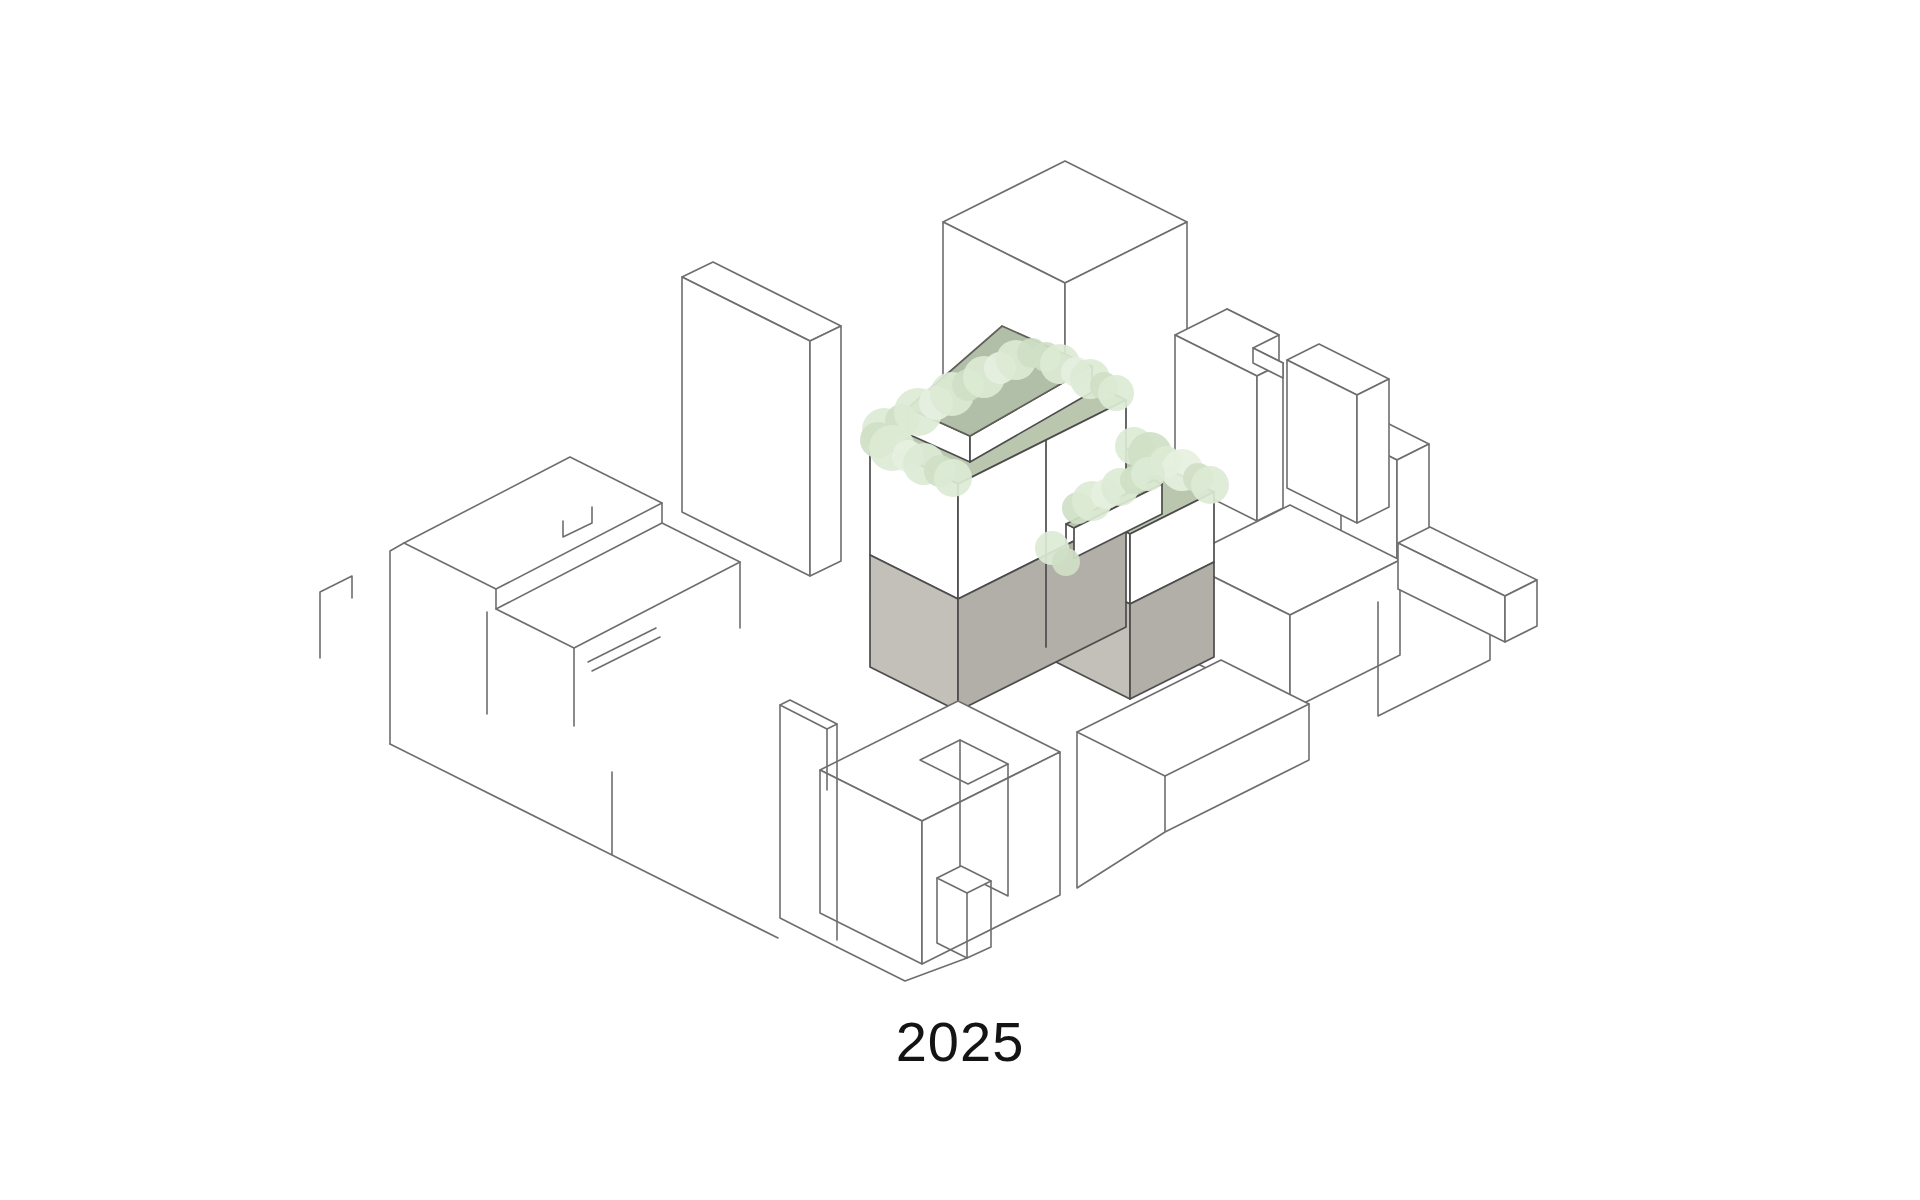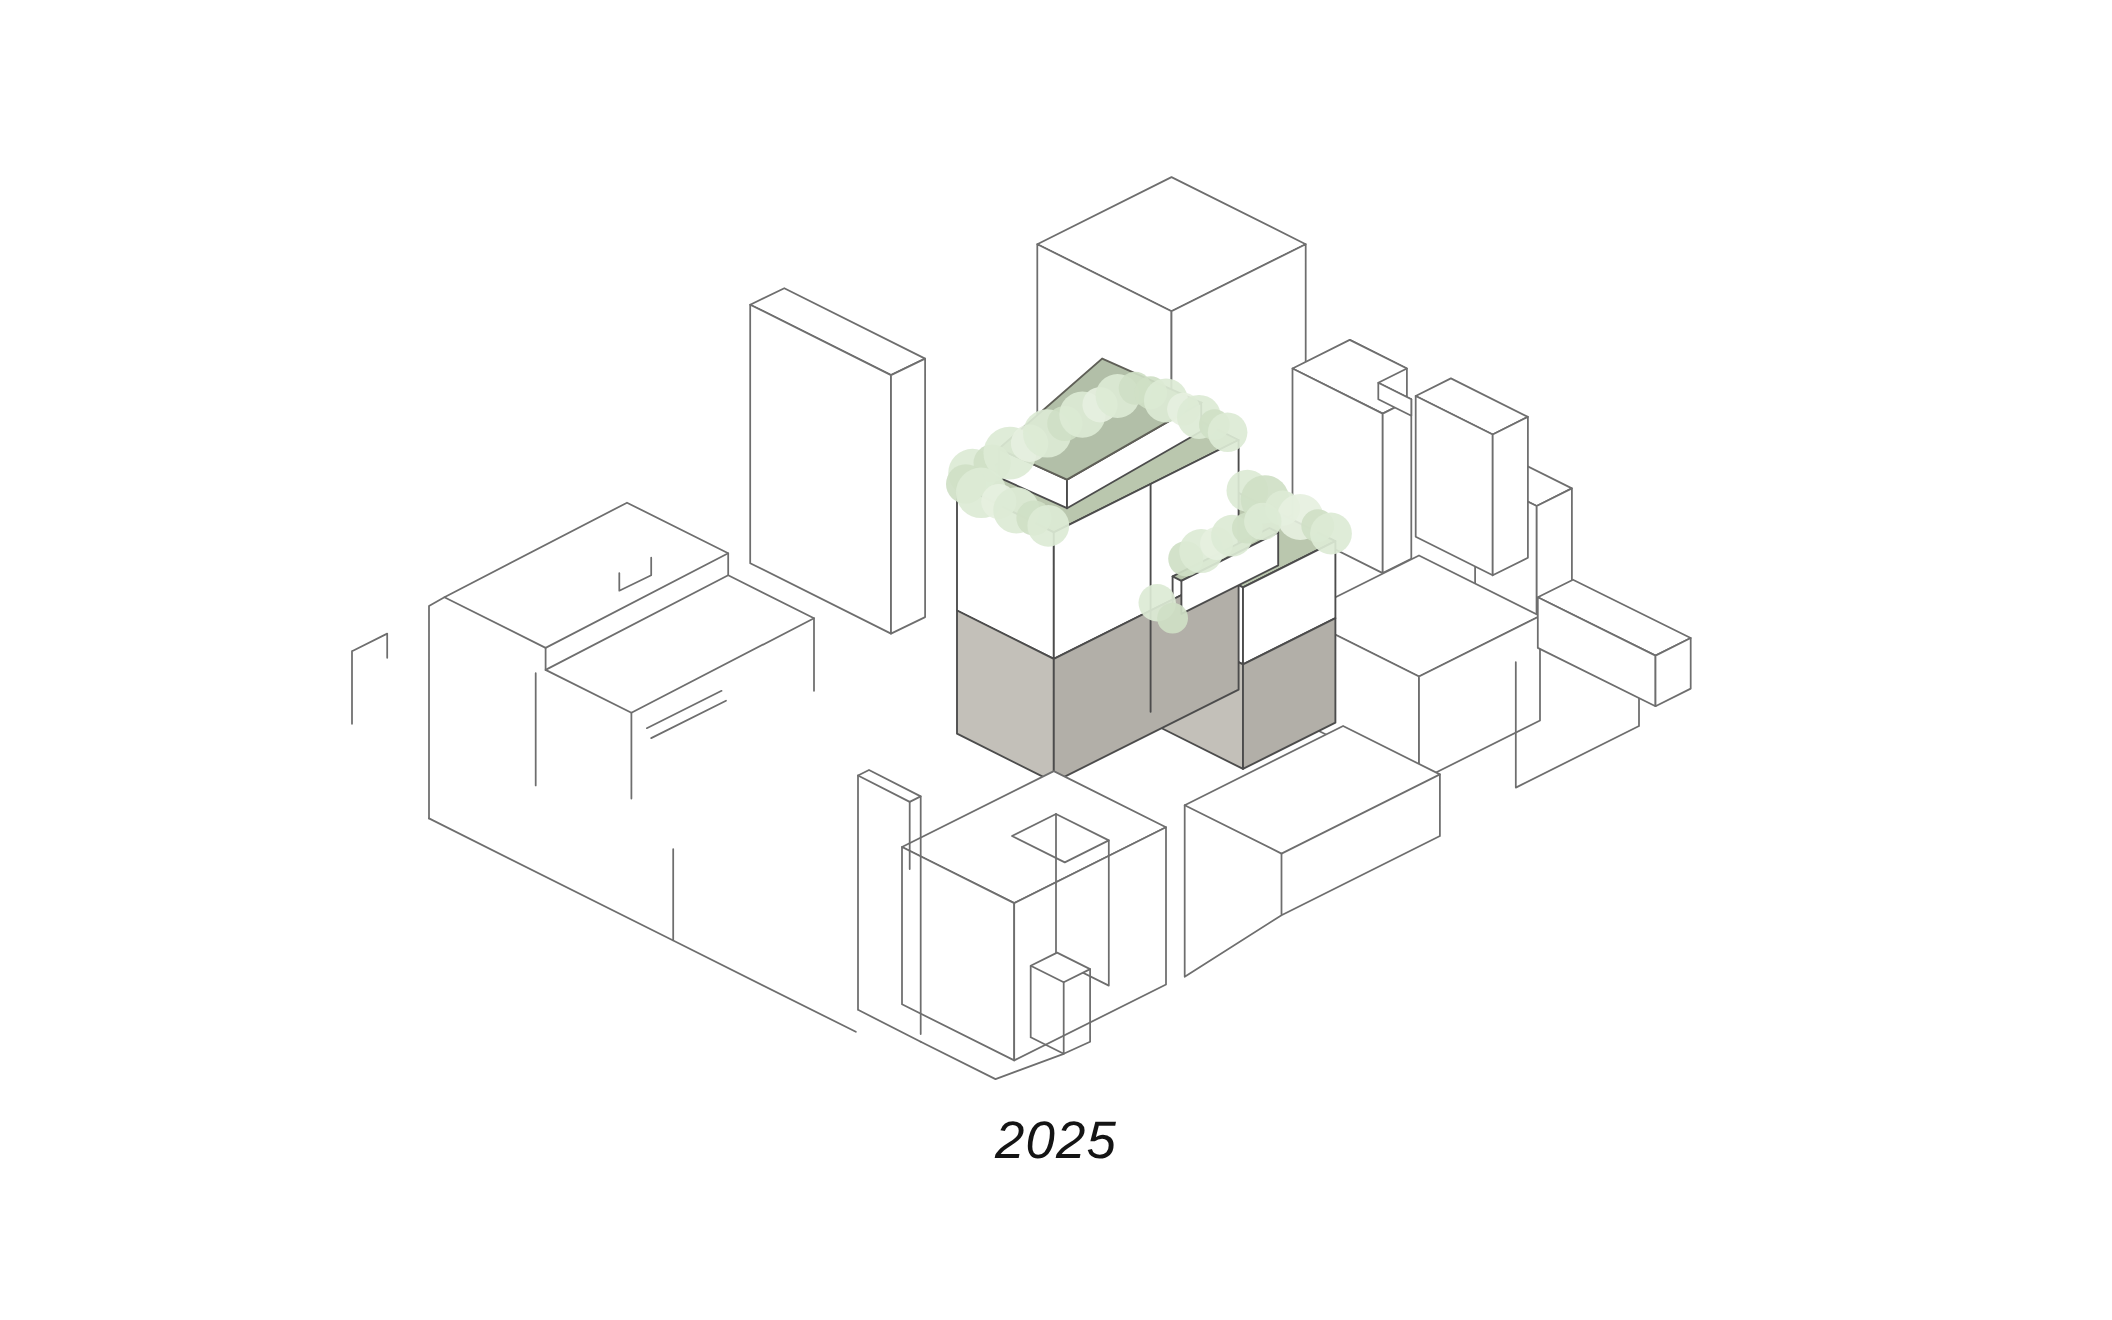--- a/index.html
+++ b/index.html
@@ -14,21 +14,21 @@
   .band{fill:#ffffff;}
   .grayL{fill:var(--base-gray-light);}
   .grayR{fill:var(--base-gray-dark);}
   .sage{fill:var(--roof-sage);stroke:var(--sage-edge);}
   .parapet{fill:var(--parapet-green);}
   .tree0{fill:var(--tree-light);}
   .tree1{fill:var(--tree-mid);}
   .tree2{fill:var(--tree-pale);}
   .tree{opacity:.92;}
   #year-label{position:absolute;left:0;right:0;top:1014px;text-align:center;
-    font-size:48px;line-height:1;color:var(--text);letter-spacing:1px;font-weight:400;font-style:italic;}
+    font-size:56px;line-height:1;color:var(--text);letter-spacing:1px;font-weight:400;}
 </style>
 </head>
 <body style="background: rgb(255, 255, 255);">
 
 <div id="stage">
 <svg viewBox="0 0 1920 1200" xmlns="http://www.w3.org/2000/svg">
 
   <g>
     <polygon class="ctx" points="943,222 1065,161 1187,222 1065,283"></polygon>
     <polygon class="ctx" points="943,222 1065,283 1065,523 943,462"></polygon>

